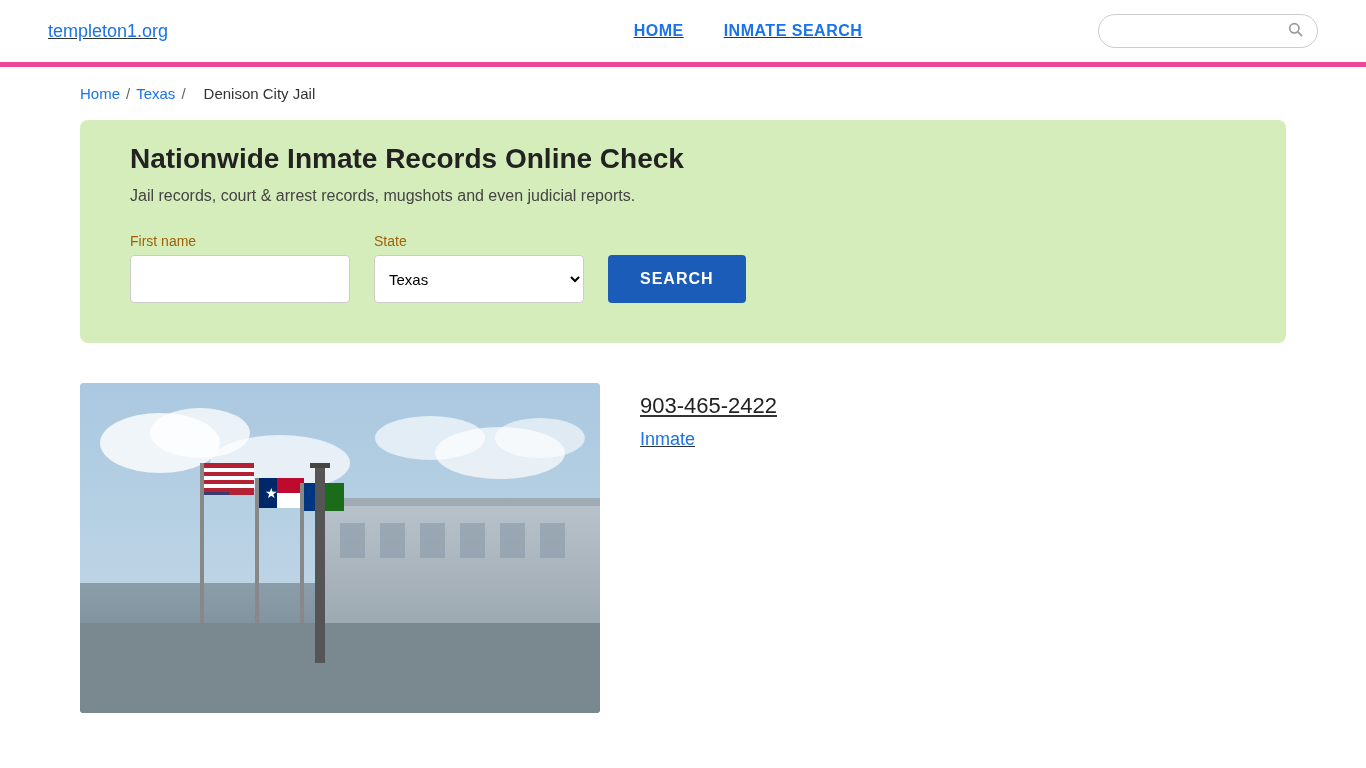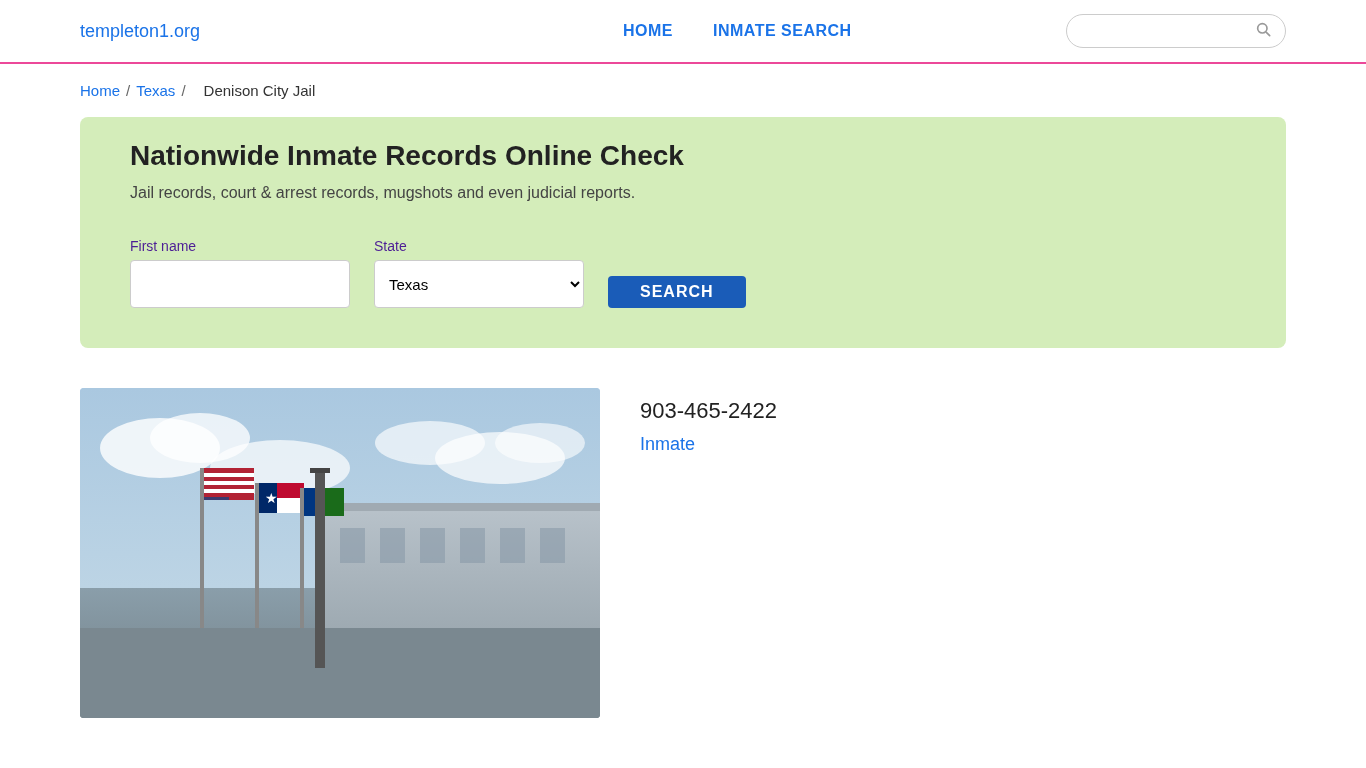--- a/index.html
+++ b/index.html
@@ -13,22 +13,23 @@
       background: #fff;
       color: #333;
       width: 1366px;
       min-height: 768px;
     }
 
     
     .header {
       display: flex;
       align-items: center;
-      padding: 14px 80px;
-      border-bottom: 2px solid #ec4899;
+      padding: 14px 48px;
+      border-bottom: 5px solid #ec4899;
+      text-decoration: underline;
     }
 
     .site-logo {
       color: #1a73e8;
       font-size: 18px;
       font-family: Arial, sans-serif;
       text-decoration: none;
       flex: 1;
     }
 
@@ -108,40 +109,40 @@
       font-size: 28px;
       font-weight: bold;
       color: #222;
       margin-bottom: 12px;
       font-family: Arial, sans-serif;
     }
 
     .search-panel-subtitle {
       font-size: 16px;
       color: #444;
-      margin-bottom: 36px;
+      margin-bottom: 28px;
       font-family: Arial, sans-serif;
     }
 
     .search-fields {
       display: flex;
       align-items: flex-end;
       gap: 24px;
     }
 
     .field-group {
       display: flex;
       flex-direction: column;
       gap: 6px;
     }
 
     .field-label {
       font-family: Arial, sans-serif;
       font-size: 14px;
-      color: #4c1d95;
+      color: #a16207;
     }
 
     .text-input {
       width: 220px;
       height: 48px;
       border: 1px solid #ccc;
       border-radius: 4px;
       padding: 0 10px;
       font-size: 15px;
       background: #fff;
@@ -157,21 +158,21 @@
       background: #fff;
       appearance: auto;
     }
 
     .search-button {
       background: #1a5cb8;
       color: #fff;
       border: none;
       border-radius: 4px;
       padding: 0 32px;
-      height: 32px;
+      height: 48px;
       font-size: 16px;
       font-weight: bold;
       font-family: Arial, sans-serif;
       letter-spacing: 1px;
       cursor: pointer;
     }
 
     
     .main-content {
       padding: 40px 80px;
@@ -206,20 +207,21 @@
       background: linear-gradient(180deg, #b0c8e8 0%, #d0dce8 40%, #8899aa 60%, #6a7b8a 80%, #555 100%);
       border-radius: 4px;
       position: relative;
       overflow: hidden;
       flex-shrink: 0;
     }
 
     
     .jail-info {
       padding-top: 10px;
+      text-decoration: underline;
     }
 
     .phone-number {
       font-size: 22px;
       color: #222;
       font-family: Arial, sans-serif;
       font-weight: normal;
       margin-bottom: 10px;
     }
 

